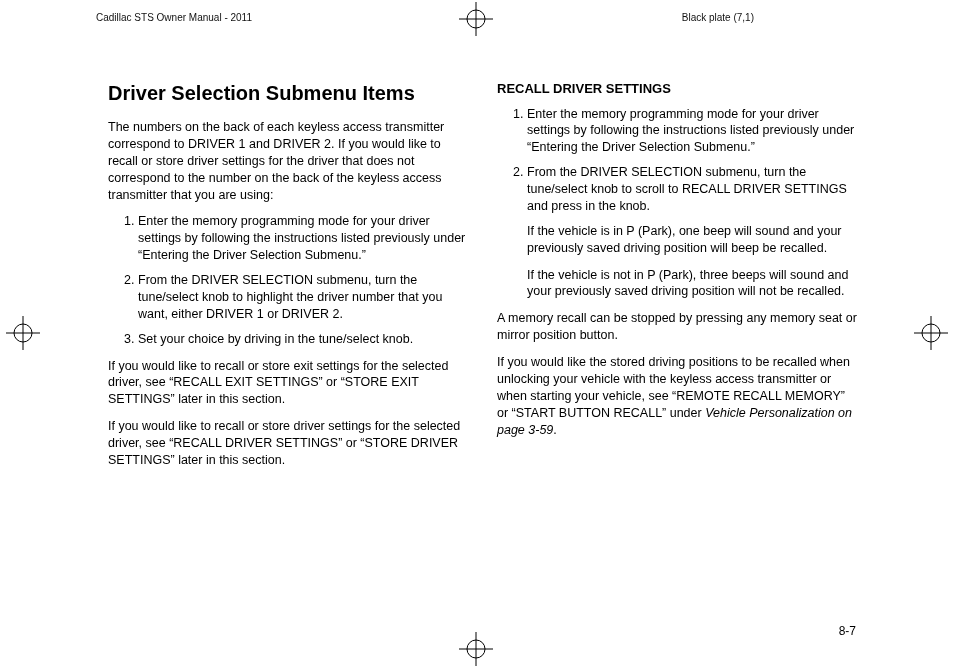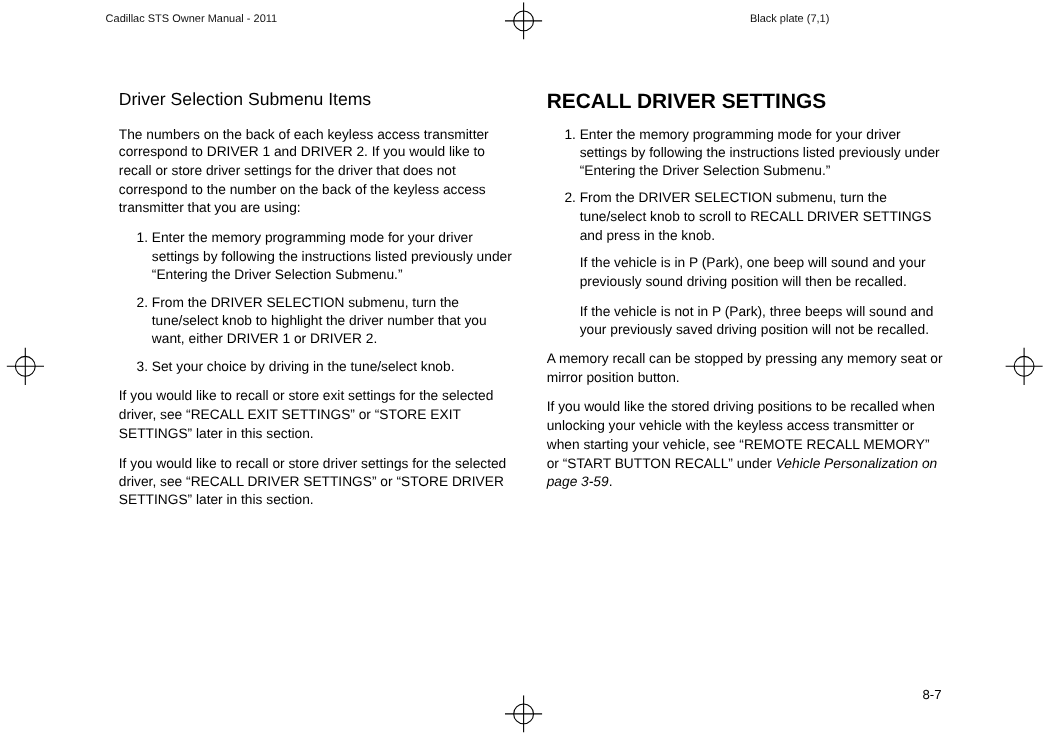--- a/index.html
+++ b/index.html
@@ -26,22 +26,22 @@
   .hdr-left{position:absolute;left:96px;top:0;}
   .hdr-right{position:absolute;right:200px;top:0;text-align:center;}
   .content{
     position:absolute;
     left:108px;top:80px;
     width:750px;
     display:flex;
     gap:28px;
   }
   .col{width:361px;font-size:12.5px;line-height:1.35;}
-  h2{font-size:16px;font-weight:normal;margin:0 0 12px 0;}
-  h3{font-size:19px;font-weight:bold;margin:0 0 8px 0;}
+  h2{font-size:20px;font-weight:bold;margin:0 0 12px 0;}
+  h3{font-size:13px;font-weight:bold;margin:0 0 8px 0;}
   p{margin:0 0 10px 0;}
   ol{margin:0 0 10px 0;padding-left:30px;}
   ol li{margin-bottom:8px;}
   .pageno{position:absolute;right:98px;bottom:30px;font-size:12px;}
   .ital{font-style:italic;}
 </style>
 </head>
 <body>
 
 <div class="page">
@@ -93,21 +93,21 @@
       <p>If you would like to recall or store exit settings for the selected driver, see “RECALL EXIT SETTINGS” or “STORE EXIT SETTINGS” later in this section.</p>
       <p>If you would like to recall or store driver settings for the selected driver, see “RECALL DRIVER SETTINGS” or “STORE DRIVER SETTINGS” later in this section.</p>
     </div>
 
     <div class="col">
       <h3>RECALL DRIVER SETTINGS</h3>
       <ol>
         <li>Enter the memory programming mode for your driver settings by following the instructions listed previously under “Entering the Driver Selection Submenu.”</li>
         <li>
           <span>From the DRIVER SELECTION submenu, turn the tune/select knob to scroll to RECALL DRIVER SETTINGS and press in the knob.</span>
-          <p style="margin-top:8px">If the vehicle is in P (Park), one beep will sound and your previously sound driving position will then be recalled.</p>
+          <p style="margin-top:8px">If the vehicle is in P (Park), one beep will sound and your previously saved driving position will beep be recalled.</p>
           <p>If the vehicle is not in P (Park), three beeps will sound and your previously saved driving position will not be recalled.</p>
         </li>
       </ol>
       <p>A memory recall can be stopped by pressing any memory seat or mirror position button.</p>
       <p>
         <span>If you would like the stored driving positions to be recalled when unlocking your vehicle with the keyless access transmitter or when starting your vehicle, see “REMOTE RECALL MEMORY” or “START BUTTON RECALL” under </span><span class="ital">Vehicle Personalization on page 3-59</span><span>.</span>
       </p>
     </div>
   </div>
 

